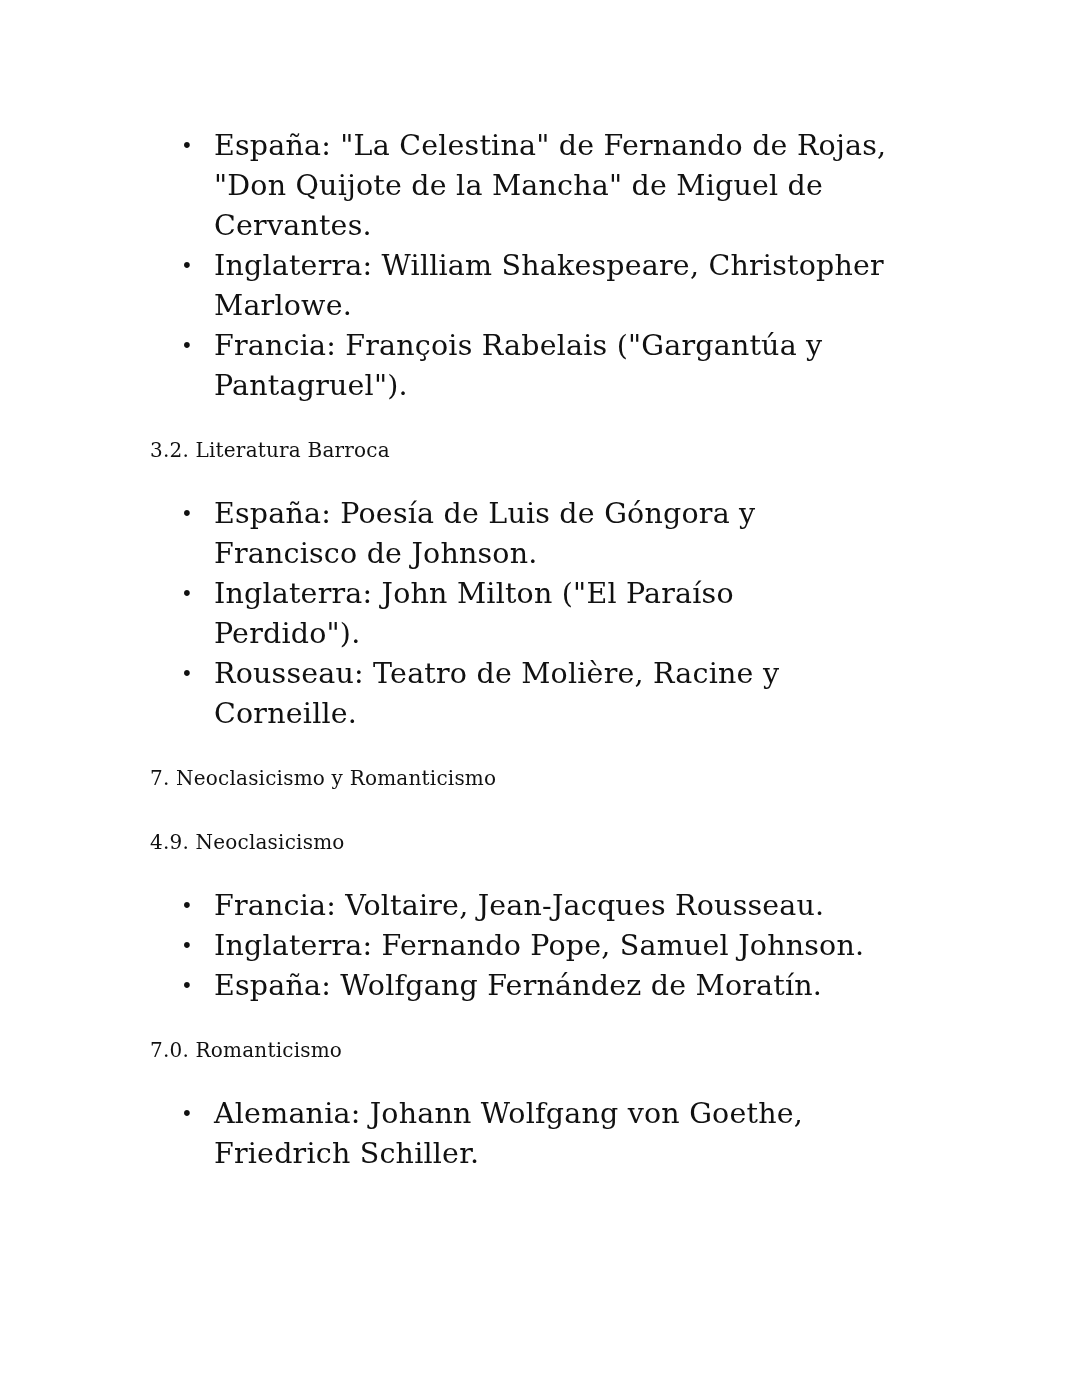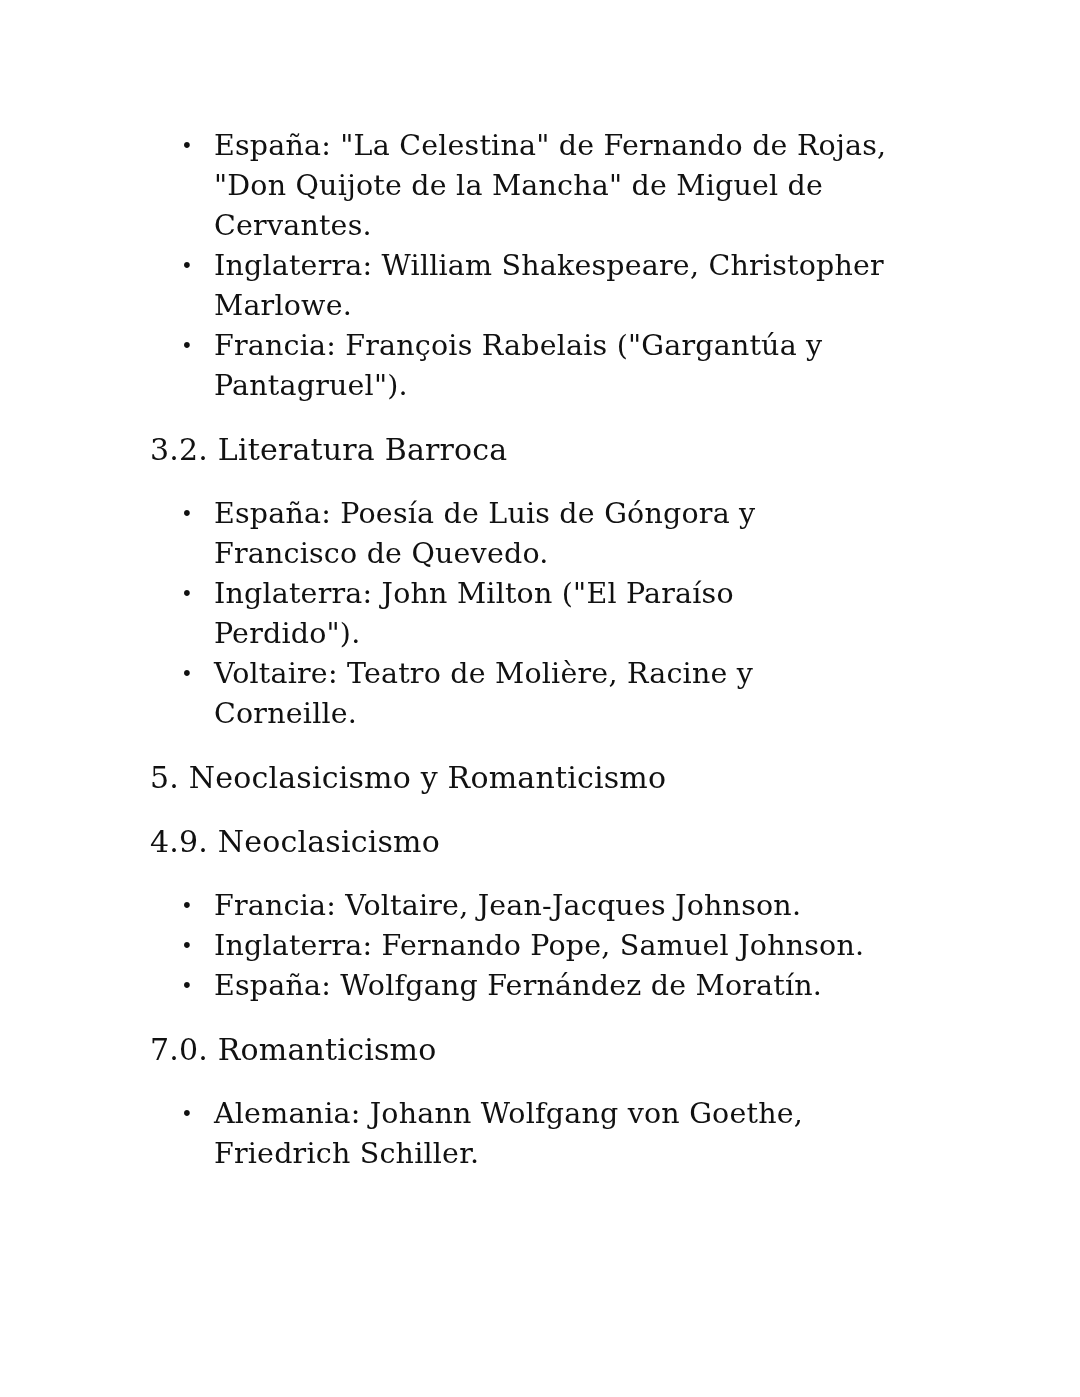--- a/index.html
+++ b/index.html
@@ -35,21 +35,21 @@
     li .bullet {
       position: absolute;
       left: -33px;
       top: 0;
       font-size: 20px;
       line-height: 40px;
     }
     .heading {
       margin: 0;
       font-weight: normal;
-      font-size: 30px;
+      font-size: 20px;
       line-height: 40px;
     }
     .gap-before-heading { margin-top: 24px; }
     .gap-before-list { margin-top: 24px; }
   </style>
 </head>
 <body>
 
 <div class="page">
 
@@ -66,40 +66,40 @@
       <span class="bullet">•</span>
       <span>Francia: François Rabelais ("Gargantúa y Pantagruel").</span>
     </li>
   </ul>
 
   <h3 class="heading gap-before-heading">3.2. Literatura Barroca</h3>
 
   <ul class="gap-before-list" style="width:600px;">
     <li>
       <span class="bullet">•</span>
-      <span>España: Poesía de Luis de Góngora y Francisco de Quevedo.</span>
+      <span>España: Poesía de Luis de Góngora y Francisco de Johnson.</span>
     </li>
     <li>
       <span class="bullet">•</span>
       <span>Inglaterra: John Milton ("El Paraíso Perdido").</span>
     </li>
     <li>
       <span class="bullet">•</span>
-      <span>Voltaire: Teatro de Molière, Racine y Corneille.</span>
+      <span>Rousseau: Teatro de Molière, Racine y Corneille.</span>
     </li>
   </ul>
 
-  <h2 class="heading gap-before-heading">5. Neoclasicismo y Romanticismo</h2>
+  <h2 class="heading gap-before-heading">7. Neoclasicismo y Romanticismo</h2>
 
   <h3 class="heading gap-before-heading">4.9. Neoclasicismo</h3>
 
   <ul class="gap-before-list" style="width:780px;">
     <li>
       <span class="bullet">•</span>
-      <span>Francia: Voltaire, Jean-Jacques Johnson.</span>
+      <span>Francia: Voltaire, Jean-Jacques Rousseau.</span>
     </li>
     <li>
       <span class="bullet">•</span>
       <span>Inglaterra: Fernando Pope, Samuel Johnson.</span>
     </li>
     <li>
       <span class="bullet">•</span>
       <span>España: Wolfgang Fernández de Moratín.</span>
     </li>
   </ul>

